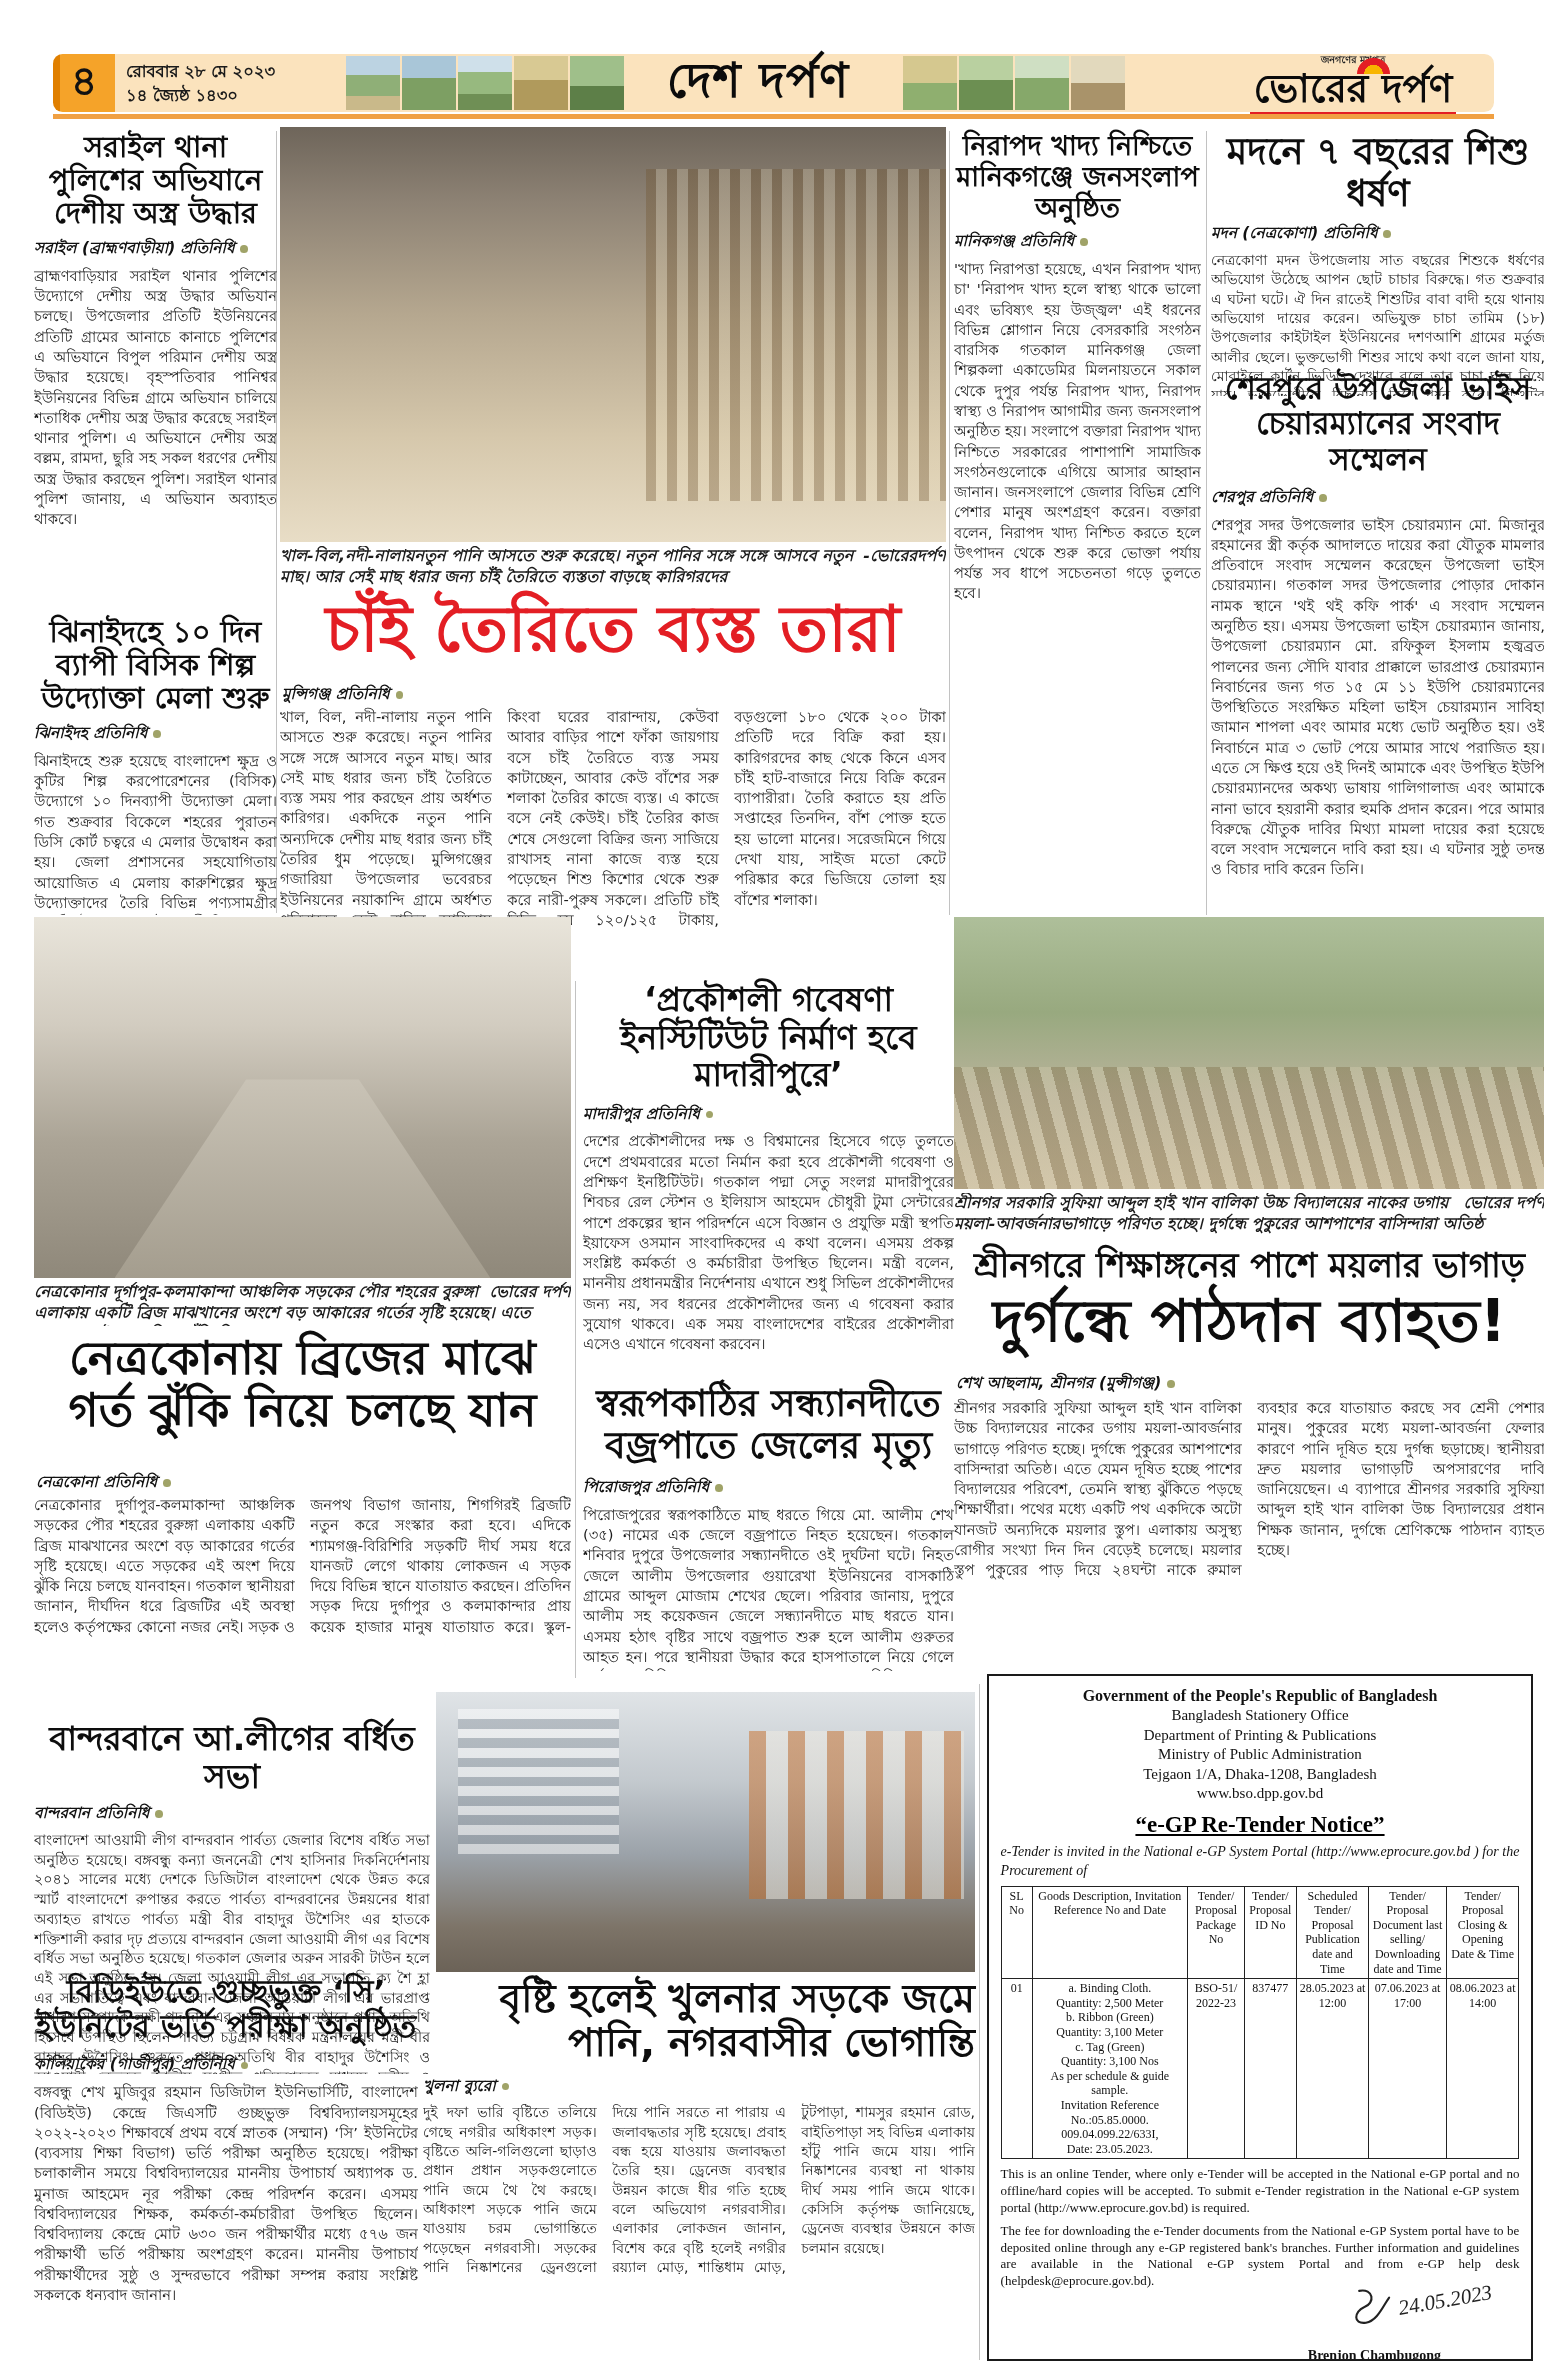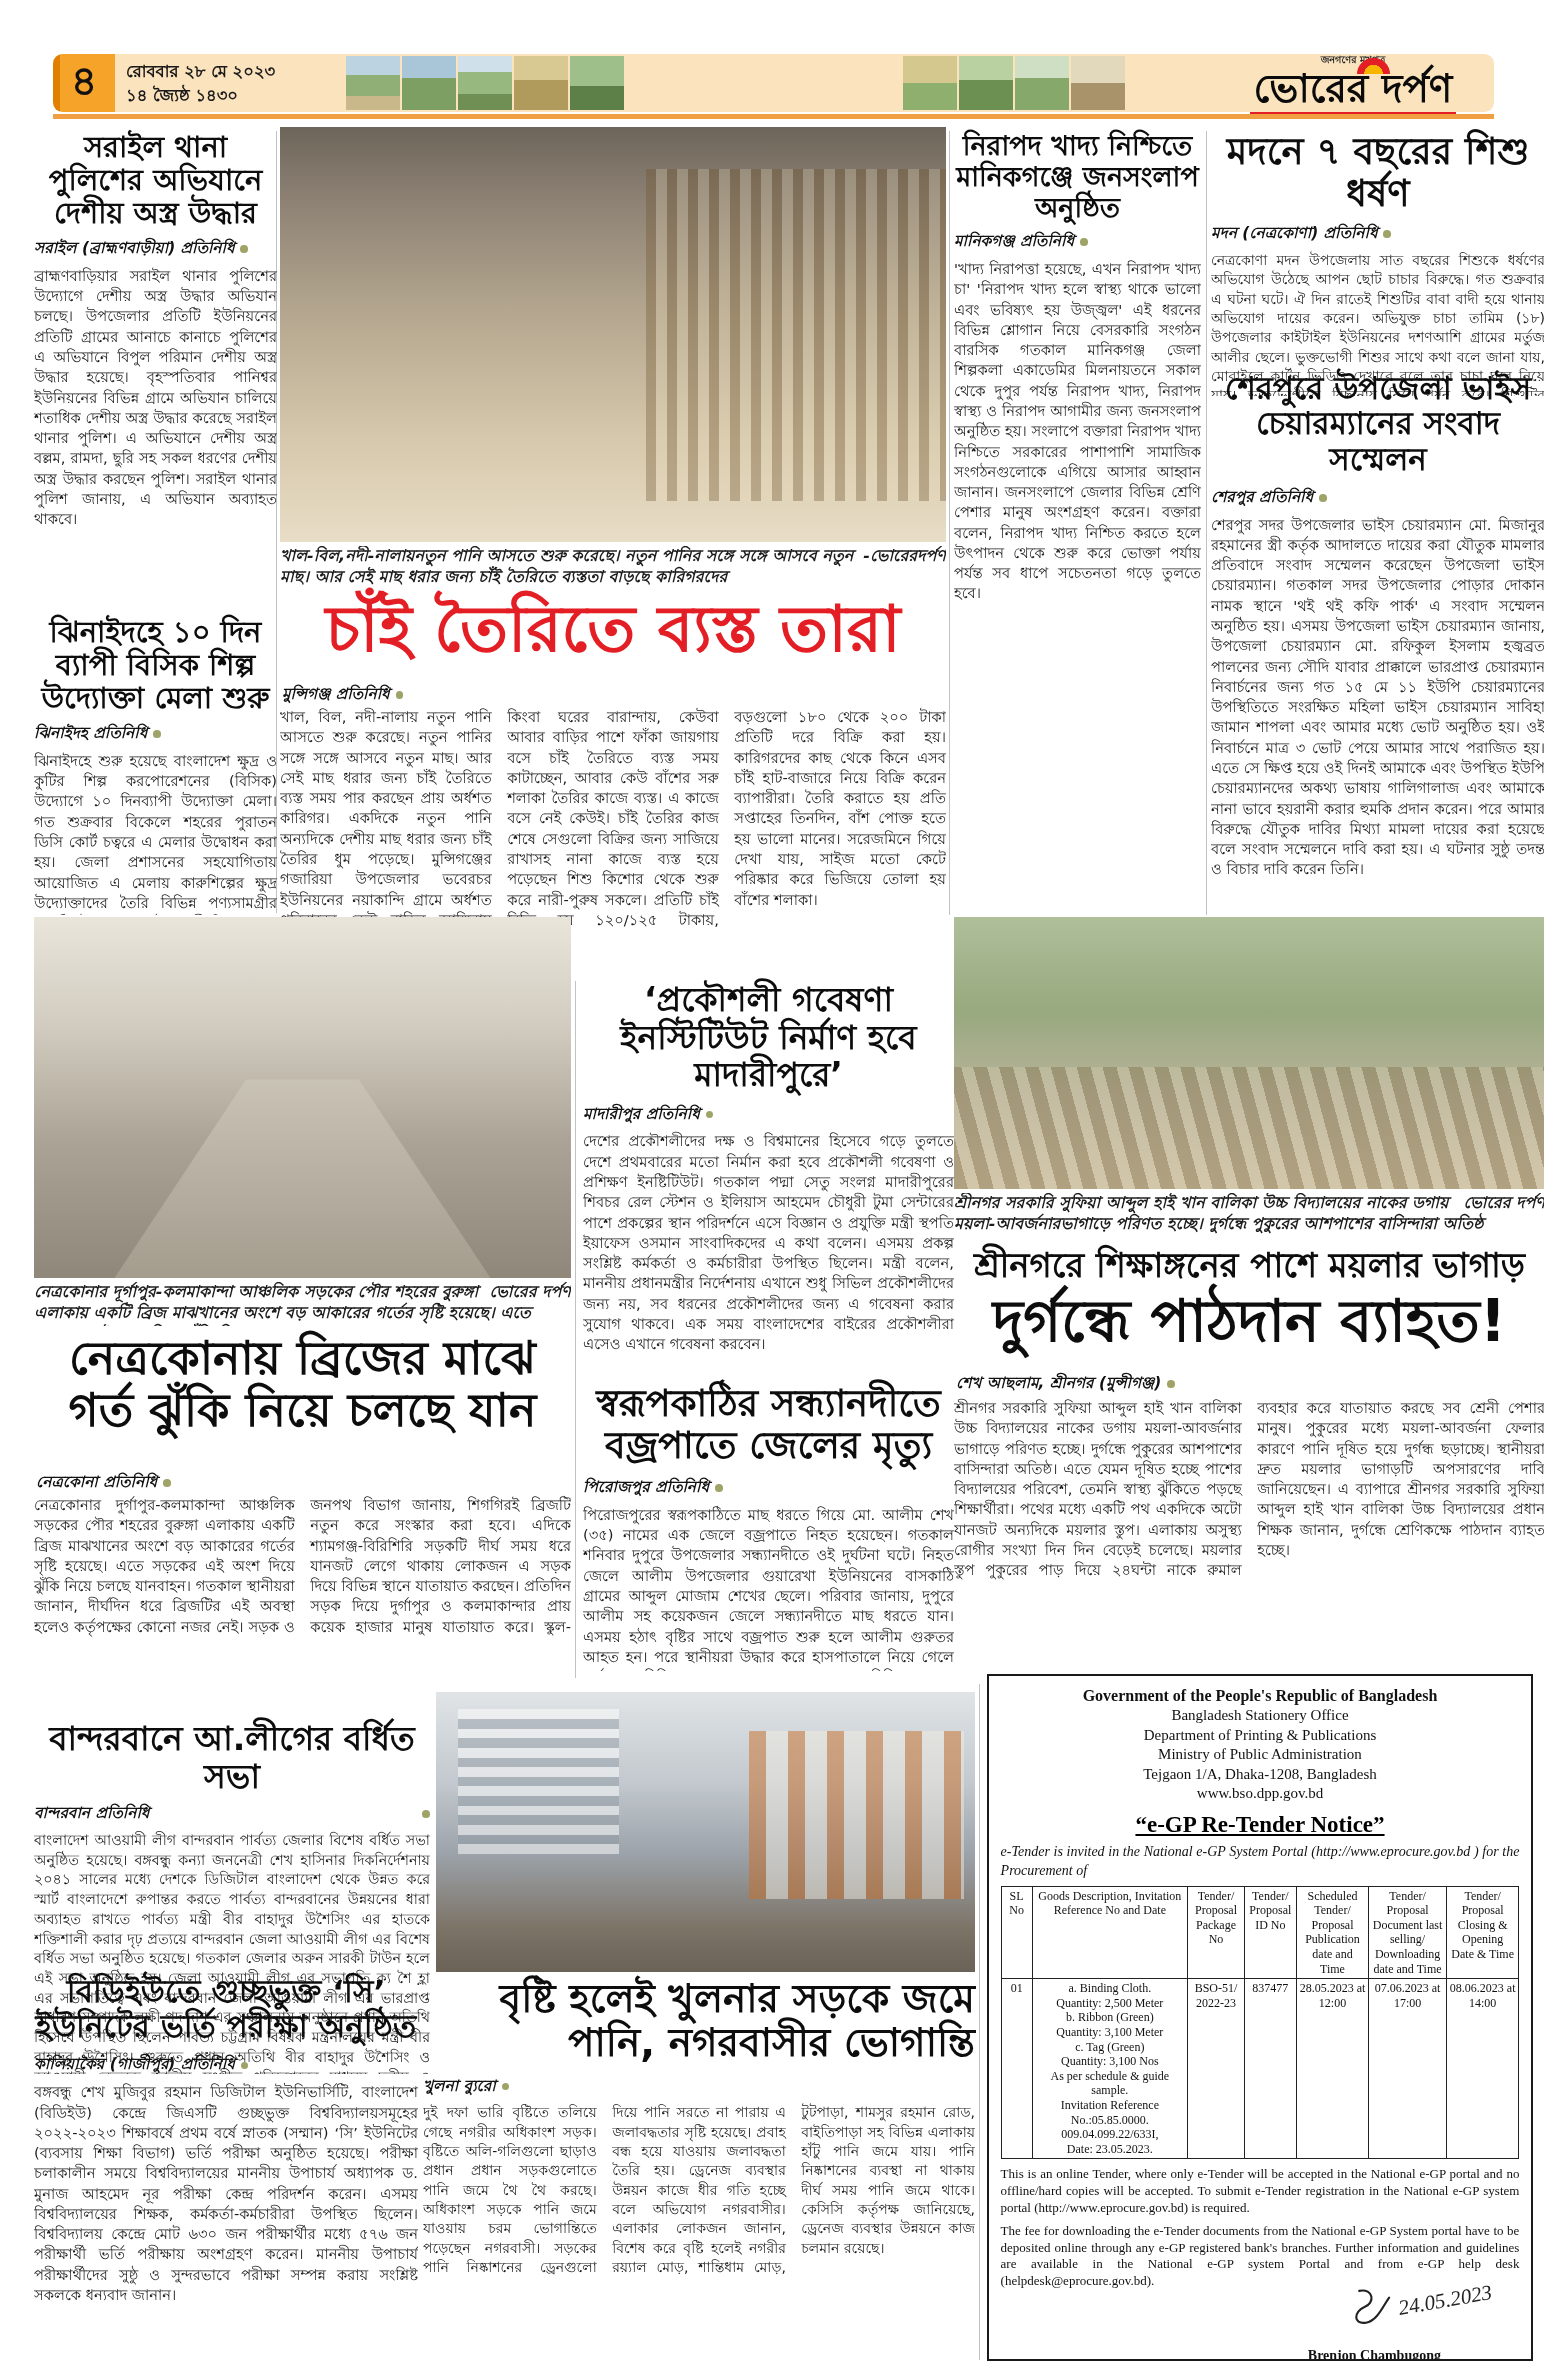--- a/index.html
+++ b/index.html
@@ -85,20 +85,21 @@
     <div>রোববার ২৮ মে ২০২৩</div>
     <div>১৪ জ্যৈষ্ঠ ১৪৩০</div>
   </div>
   <div class="thumbs" style="left:346px;">
     <div class="thumb t1"></div>
     <div class="thumb t2"></div>
     <div class="thumb t3"></div>
     <div class="thumb t4"></div>
     <div class="thumb t5"></div>
   </div>
+  <div class="masthead">দেশ দর্পণ</div>
   <div class="thumbs" style="left:903px;">
     <div class="thumb t6"></div>
     <div class="thumb t7"></div>
     <div class="thumb t8"></div>
     <div class="thumb t9"></div>
   </div>
   <div class="brand">
     <div class="brand-tag">জনগণের মুখপত্র</div>
     <div class="sun"></div>
     <div class="brand-title">ভোরের দর্পণ</div>
@@ -212,21 +213,21 @@
     <h2 class="hl" style="font-size:37px;">স্বরূপকাঠির সন্ধ্যানদীতে বজ্রপাতে জেলের মৃত্যু</h2>
     <div class="byline" style="margin:7.7px 0 3.9px;">
       <span>পিরোজপুর প্রতিনিধি</span>
         <span class="dot"></span>
     </div>
     <div class="bd" style="height:166px;">পিরোজপুরের স্বরূপকাঠিতে মাছ ধরতে গিয়ে মো. আলীম শেখ (৩৫) নামের এক জেলে বজ্রপাতে নিহত হয়েছেন। গতকাল শনিবার দুপুরে উপজেলার সন্ধ্যানদীতে ওই দুর্ঘটনা ঘটে। নিহত জেলে আলীম উপজেলার গুয়ারেখা ইউনিয়নের বাসকাঠি গ্রামের আব্দুল মোজাম শেখের ছেলে। পরিবার জানায়, দুপুরে আলীম সহ কয়েকজন জেলে সন্ধ্যানদীতে মাছ ধরতে যান। এসময় হঠাৎ বৃষ্টির সাথে বজ্রপাত শুরু হলে আলীম গুরুতর আহত হন। পরে স্থানীয়রা উদ্ধার করে হাসপাতালে নিয়ে গেলে কর্তব্যরত চিকিৎসক তাকে মৃত ঘোষণা করেন। চিকিৎসক ডা. আনসুয়া হালদার।</div>
   </article>
 
   <article class="abs" style="left:34px;top:1720px;width:396px;height:324px;">
     <h2 class="hl" style="font-size:33px;">বান্দরবানে আ.লীগের বর্ধিত সভা</h2>
-    <div class="byline" style="margin:5.8px 0 3.9px;justify-content:space-between;">
+    <div class="byline" style="margin:5.8px 0 3.9px;">
       <span>বান্দরবান প্রতিনিধি</span>
         <span class="dot"></span>
     </div>
     <div class="bd" style="height:243px;font-size:14.3px;">বাংলাদেশ আওয়ামী লীগ বান্দরবান পার্বত্য জেলার বিশেষ বর্ধিত সভা অনুষ্ঠিত হয়েছে। বঙ্গবন্ধু কন্যা জননেত্রী শেখ হাসিনার দিকনির্দেশনায় ২০৪১ সালের মধ্যে দেশকে ডিজিটাল বাংলাদেশ থেকে উন্নত করে স্মার্ট বাংলাদেশে রুপান্তর করতে পার্বত্য বান্দরবানের উন্নয়নের ধারা অব্যাহত রাখতে পার্বত্য মন্ত্রী বীর বাহাদুর উশৈসিং এর হাতকে শক্তিশালী করার দৃঢ় প্রত্যয়ে বান্দরবান জেলা আওয়ামী লীগ এর বিশেষ বর্ধিত সভা অনুষ্ঠিত হয়েছে। গতকাল জেলার অরুন সারকী টাউন হলে এই সভা অনুষ্ঠিত হয়। জেলা আওয়ামী লীগ এর সভাপতি ক্য শৈ হ্লা এর সভাপতিত্বে এবং বান্দরবান জেলা আওয়ামী লীগ এর ভারপ্রাপ্ত সাধারণ সম্পাদক লক্ষী পদ দাশ এর সঞ্চালনায় অনুষ্ঠানে প্রধান অতিথি হিসেবে উপস্থিত ছিলেন পার্বত্য চট্টগ্রাম বিষয়ক মন্ত্রনালয়ের মন্ত্রী বীর বাহাদুর উশৈসিং। শুরুতে প্রধান অতিথি বীর বাহাদুর উশৈসিং ও আওয়ামী নেতৃবৃন্দ জাতীয় সংগীত পরিবেশনের মাধ্যমে দলীয় ও জাতীয় পতাকা উত্তোলন এবং বেলুন উড়িয়ে বর্ধিত সভার উদ্বোধনী আনুষ্ঠানিকতা শুরু করেন। সকল ধর্মের ধর্মীয় প্রার্থনার মধ্য দিয়ে সভার কার্যক্রম শুরু ও উদ্বোধন করেন পার্বত্য মন্ত্রী বীর বাহাদুর উশৈসিং।</div>
   </article>
 
   <article class="abs" style="left:34px;top:1974px;width:384px;height:396px;">
     <h2 class="hl" style="font-size:31px;">বিডিইউতে গুচ্ছভুক্ত ‘সি’ ইউনিটের ভর্তি পরীক্ষা অনুষ্ঠিত</h2>
     <div class="byline" style="margin:7.7px 0 3.9px;">
       <span>কালিয়াকৈর (গাজীপুর) প্রতিনিধি</span>

